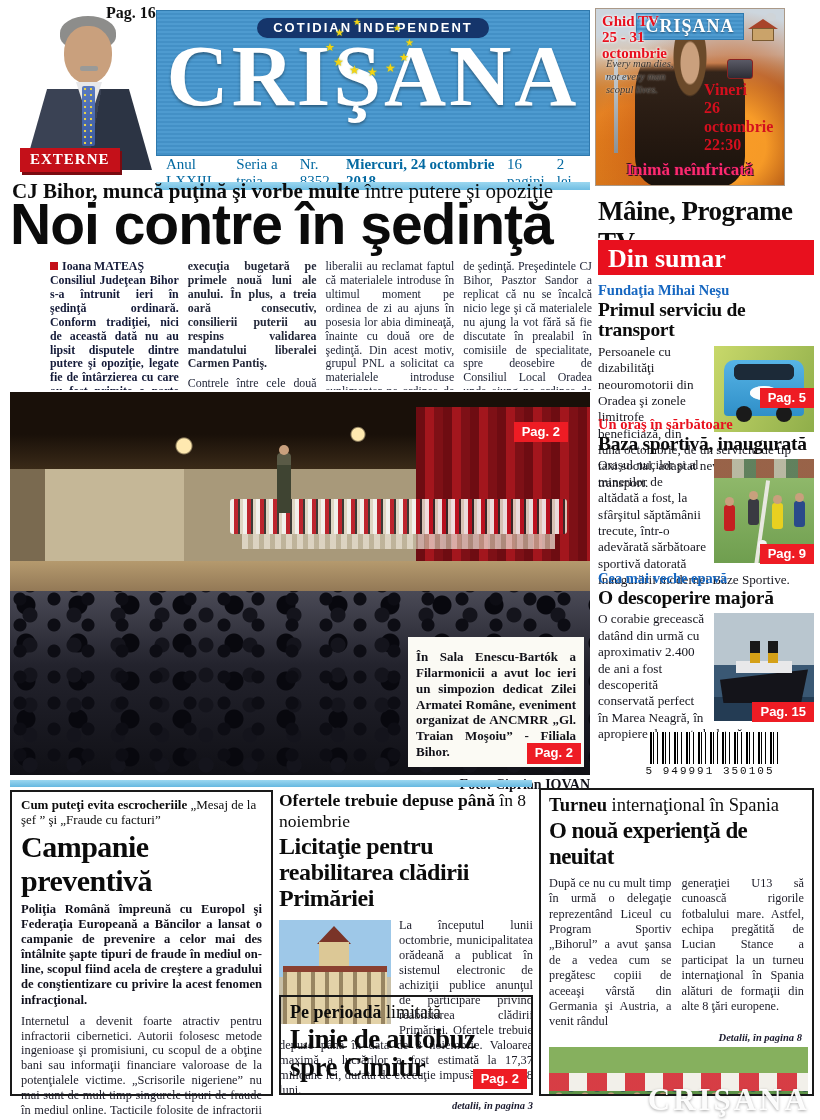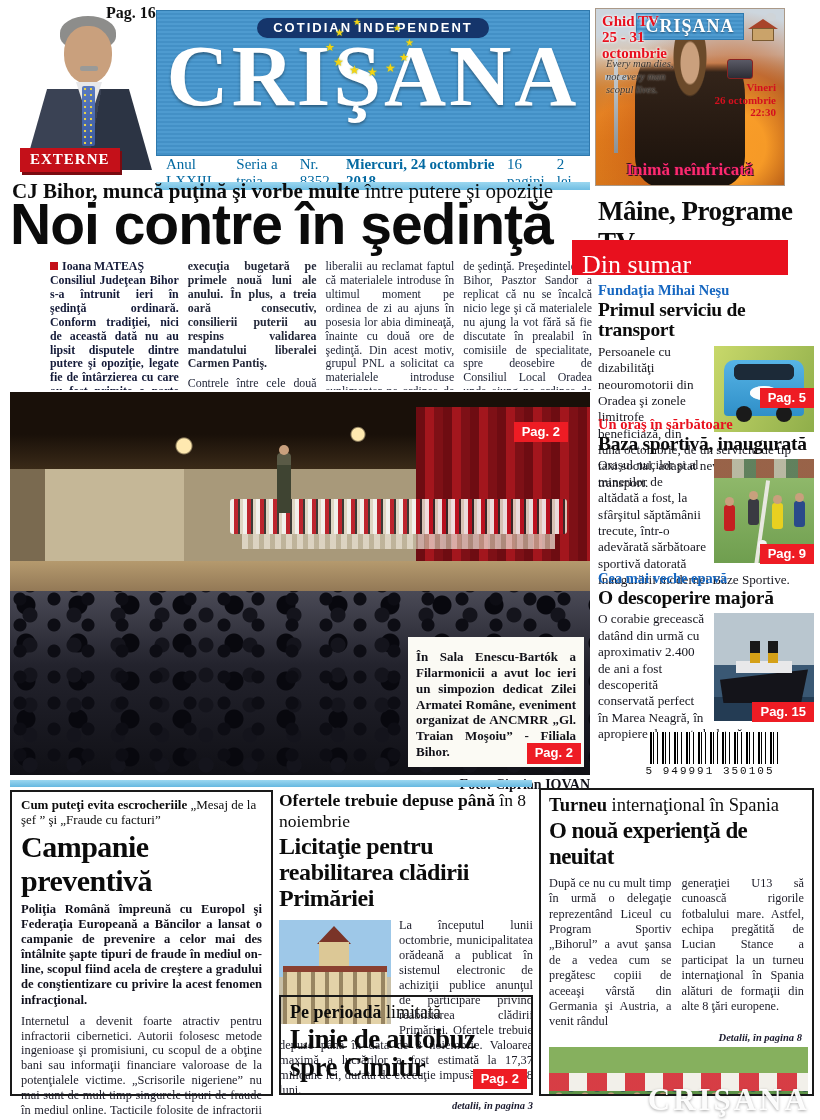--- a/index.html
+++ b/index.html
@@ -44,21 +44,21 @@
   .sword { position:absolute; left:18px; top:48px; width:4px; height:96px; background:linear-gradient(#cfd4d8,#8a9196); }
   .sword:before { content:""; position:absolute; left:-9px; top:18px; width:22px; height:5px; background:#b8bec4; }
   .ghid { position:absolute; left:6px; top:5px; color:#e8101e; font-weight:bold; font-size:15px; line-height:1.05; text-shadow:0 0 3px #fff,0 0 3px #fff; }
   .minimast { position:absolute; left:40px; top:4px; width:108px; height:27px; background:repeating-linear-gradient(180deg,#4e9bd0 0 2px,#4390c6 2px 4px); border:1px solid #2f79ad; text-align:center; }
   .minimast span { color:#fff; font-weight:bold; font-size:18px; letter-spacing:1px; line-height:25px; text-shadow:0 1px 2px rgba(0,0,0,.4); }
   .house { position:absolute; right:6px; top:6px; width:30px; height:26px; }
   .house .roof { position:absolute; left:0; top:4px; width:0; height:0; border-left:15px solid transparent; border-right:15px solid transparent; border-bottom:10px solid #a8442a; }
   .house .base { position:absolute; left:4px; top:13px; width:22px; height:13px; background:#caa36a; border:1px solid #7a5a30; }
   .house .dish { position:absolute; right:2px; top:-2px; width:10px; height:8px; background:#cfd4d8; border-radius:50%; }
   .quote { position:absolute; left:10px; top:48px; font-style:italic; font-size:10.5px; color:#3a3530; line-height:1.25; text-shadow:0 0 2px rgba(255,255,255,.7); }
-  .airtime { position:absolute; right:8px; top:50px; width:72px; text-align:right; color:#d40f1e; font-weight:bold; font-size:11px; line-height:1.15; }
+  .airtime { position:absolute; right:8px; top:50px; width:72px; text-align:left; color:#d40f1e; font-weight:bold; font-size:16px; line-height:1.15; }
   .chlogo { margin:0 auto 2px; width:26px; height:20px; background:linear-gradient(#5a5a66,#2c2c34); border-radius:3px; border:1px solid #822; }
   .movietitle { position:absolute; left:0; right:0; bottom:5px; text-align:center; color:#ff2a6d; font-weight:bold; font-size:17px; text-shadow:1px 1px 0 #301020, -1px -1px 0 #301020; }
 
   
   .lead-kicker { position:absolute; left:12px; top:179px; font-size:21px; color:#0c0c0c; }
   .lead-kicker b { font-weight:bold; }
   .lead-headline { position:absolute; left:10px; top:196px; width:582px; font-family:"Liberation Sans",sans-serif;
     font-weight:bold; font-size:57px; letter-spacing:-1px; color:#0b0b0b; line-height:1.0; }
   .lead-cols { position:absolute; left:10px; top:260px; width:582px; height:130px; display:flex; gap:9px; overflow:hidden; }
   .lead-col { width:139px; font-size:11.9px; line-height:1.17; text-align:justify; color:#23283a; }
@@ -93,22 +93,22 @@
     font-weight:bold; font-size:13px; padding:2px 8px 3px; }
   .badge-top { right:22px; top:30px; }
   .capbox { position:absolute; right:6px; bottom:8px; width:176px; background:#fbfaf4; padding:12px 8px 7px;
     font-weight:bold; font-size:13px; line-height:1.22; text-align:justify; color:#101018; }
   .capbox .photo-badge { right:3px; bottom:3px; }
   .fotocredit { position:absolute; left:10px; top:777px; width:580px; text-align:right; font-weight:bold; font-size:14px; color:#101018; }
   .understrip { position:absolute; left:10px; top:780px; width:522px; height:7px; background:linear-gradient(180deg,#9bd7f0,#66b8e0); }
 
   
   .maine { position:absolute; left:598px; top:196px; width:216px; font-weight:bold; font-size:27px; color:#0c0c0c; letter-spacing:-0.5px; }
-  .dinsumar { position:absolute; left:572px; top:240px; width:216px; height:35px; background:#e8101e; color:#fff;
-    font-weight:normal; font-size:26px; padding:10px 0 0 10px; }
+  .dinsumar { position:absolute; left:598px; top:240px; width:216px; height:35px; background:#e8101e; color:#fff;
+    font-weight:bold; font-size:26px; padding:4px 0 0 10px; }
   .sumitem { position:absolute; left:598px; width:216px; }
   .si-kicker { font-weight:bold; font-size:14.5px; margin-bottom:1px; }
   .kblue { color:#1566c0; } .kred { color:#e8101e; }
   .si-head { font-weight:bold; font-size:19.5px; color:#0c0c0c; letter-spacing:-0.3px; line-height:1.05; margin-bottom:3px; }
   .si-body { font-size:13.2px; line-height:1.24; color:#16161e; }
   .si-photo { float:right; margin:2px 0 4px 7px; position:relative; overflow:hidden; }
   .si-badge { position:absolute; right:0; bottom:0; }
   .item1 { top:282px; height:126px; } .item2 { top:416px; height:148px; } .item3 { top:570px; height:152px; }
 
   .van-ph { width:100px; height:86px; background:linear-gradient(115deg,#c8d86a,#8fae4a); }

